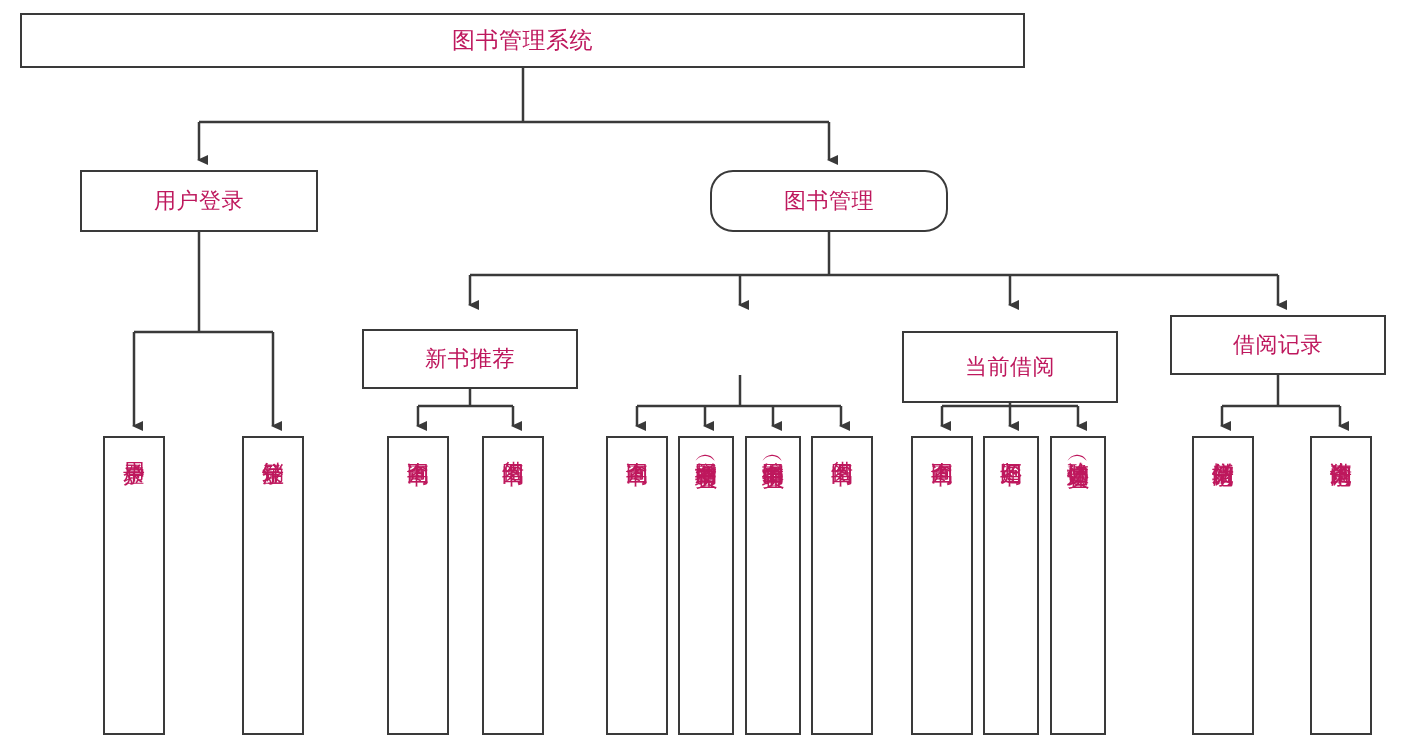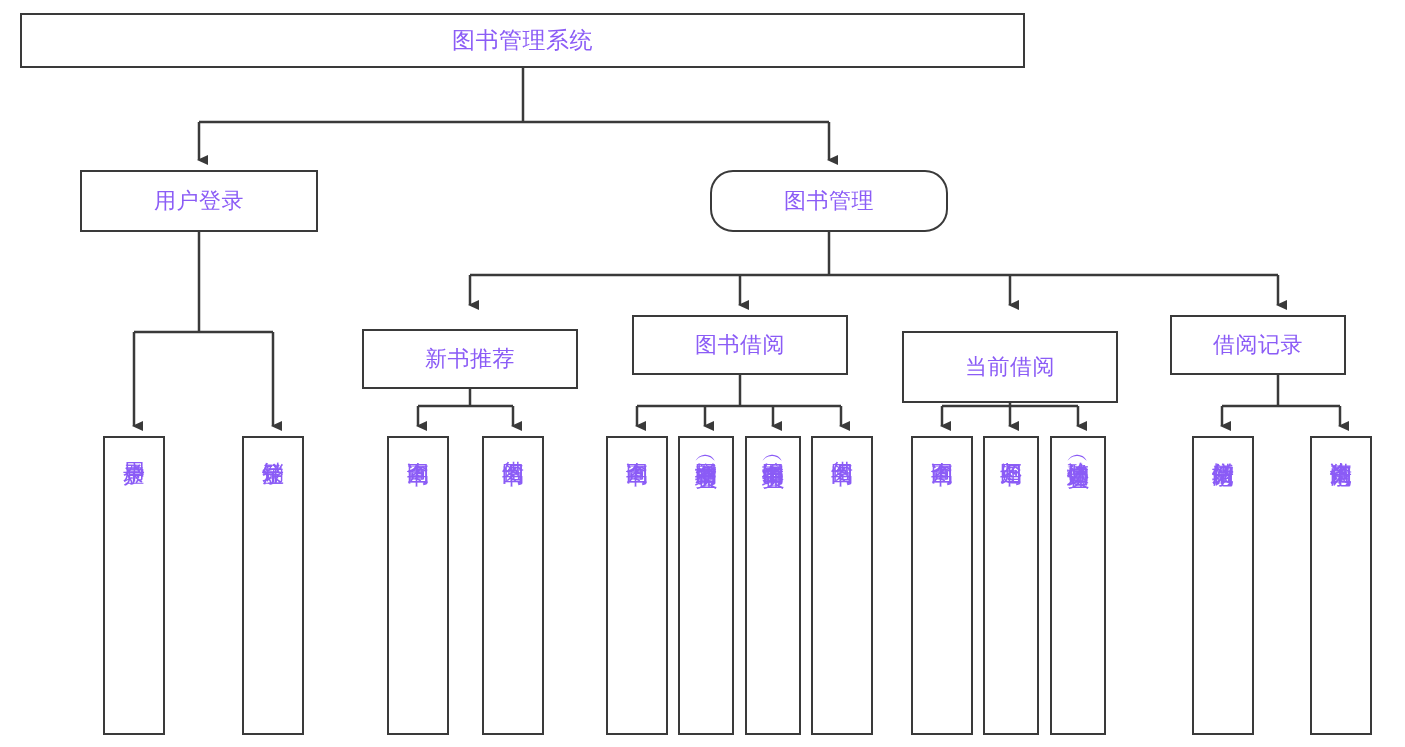--- a/index.html
+++ b/index.html
@@ -26,21 +26,21 @@
     pointer-events: none;
   }
   .node {
     position: absolute;
     box-sizing: border-box;
     border: 2px solid #3a3a3a;
     background: #ffffff;
     display: flex;
     align-items: center;
     justify-content: center;
-    color: #8b5cf6;
+    color: #be185d;
   }
   .node-label {
     display: block;
     text-align: center;
     line-height: 1.12;
     white-space: nowrap;
   }
   .node.horizontal .node-label {
     font-size: 22px;
     letter-spacing: 0.5px;
@@ -132,27 +132,24 @@
   <div class="node horizontal" style="left:80px; top:170px; width:238px; height:62px;">
     <span class="node-label">用户登录</span>
   </div>
   <div class="node horizontal" style="left:710px; top:170px; width:238px; height:62px;border-radius:23px;">
     <span class="node-label">图书管理</span>
   </div>
 
   <div class="node horizontal" style="left:362px; top:329px; width:216px; height:60px;">
     <span class="node-label">新书推荐</span>
   </div>
-  <div class="node horizontal" style="left:632px; top:315px; width:216px; height:60px;">
-    <span class="node-label">图书借阅</span>
-  </div>
   <div class="node horizontal" style="left:902px; top:331px; width:216px; height:72px;">
     <span class="node-label">当前借阅</span>
   </div>
-  <div class="node horizontal" style="left:1170px; top:315px; width:176px; height:60px;">
+  <div class="node horizontal" style="left:1170px; top:315px; width:216px; height:60px;">
     <span class="node-label">借阅记录</span>
   </div>
 
   <div class="node vertical" style="left:103px; top:436px; width:62px; height:299px;">
     <span class="node-label">用户登录</span>
   </div>
   <div class="node vertical" style="left:242px; top:436px; width:62px; height:299px;">
     <span class="node-label">注销登录</span>
   </div>
 

